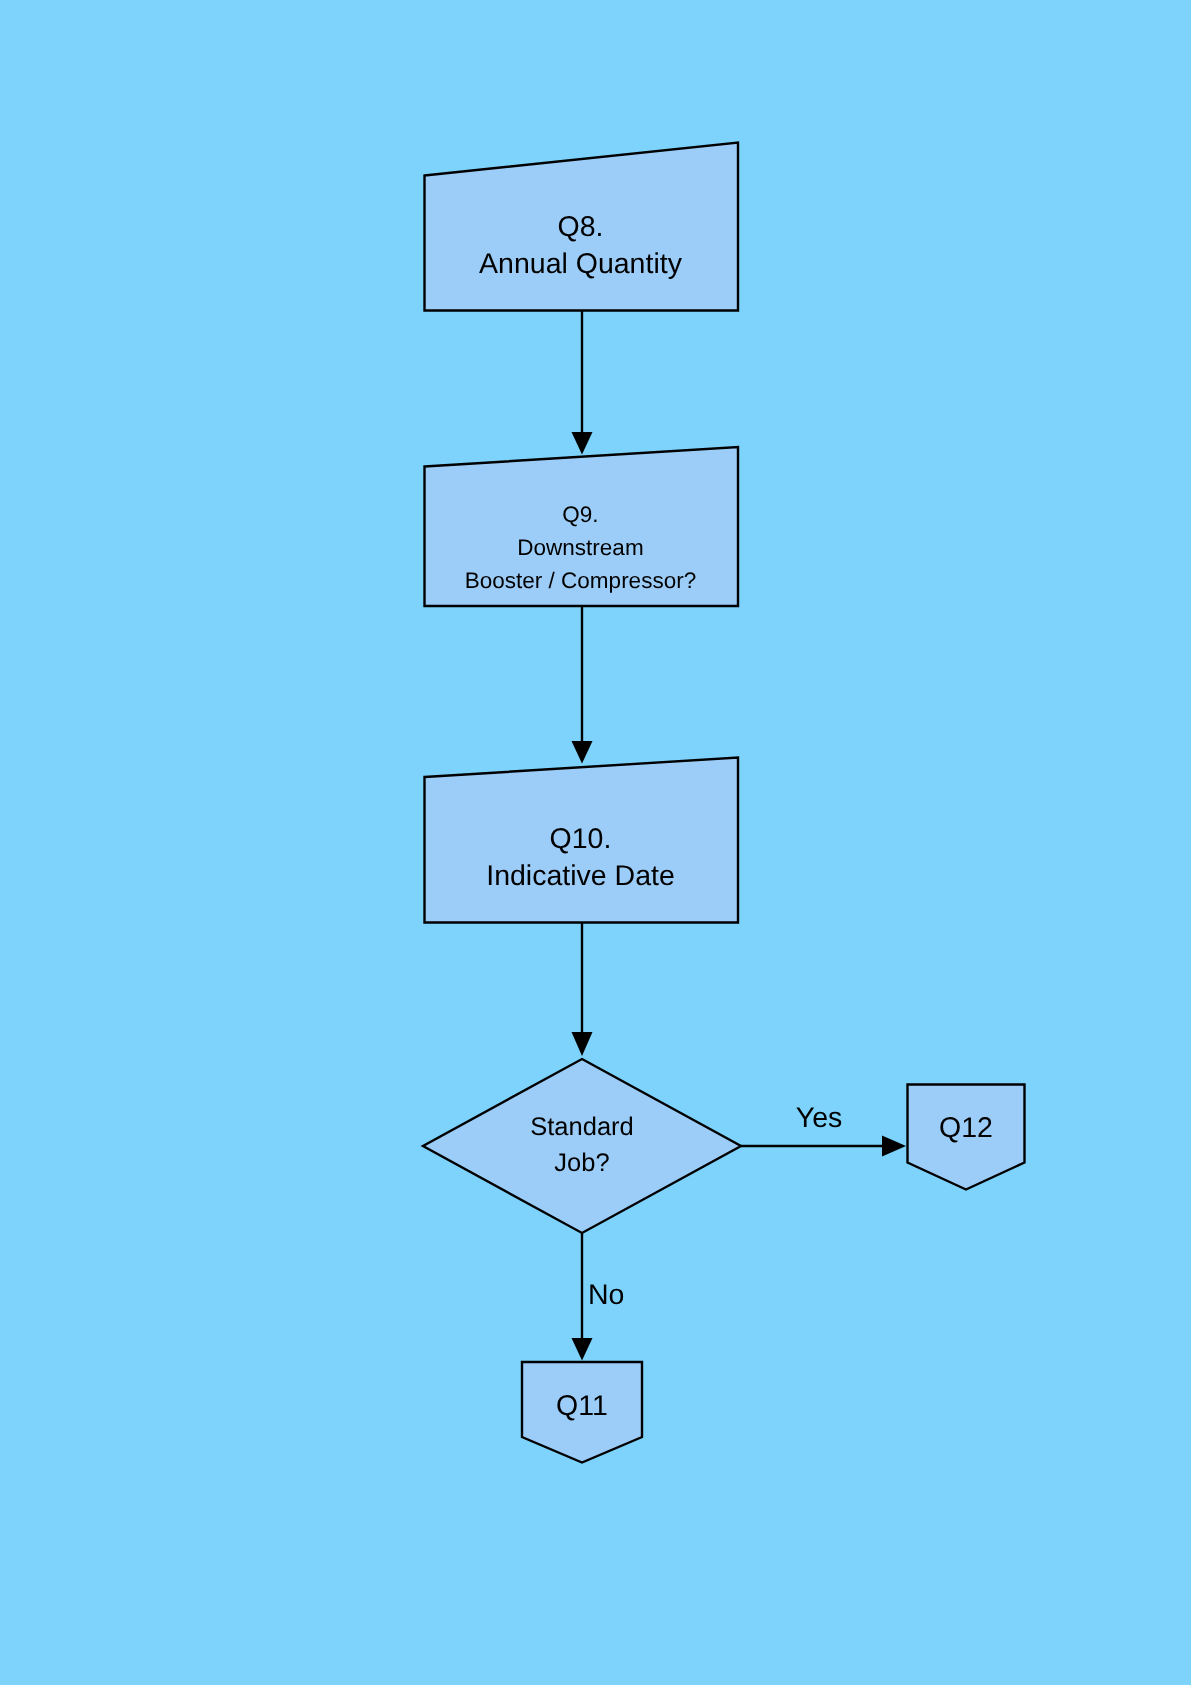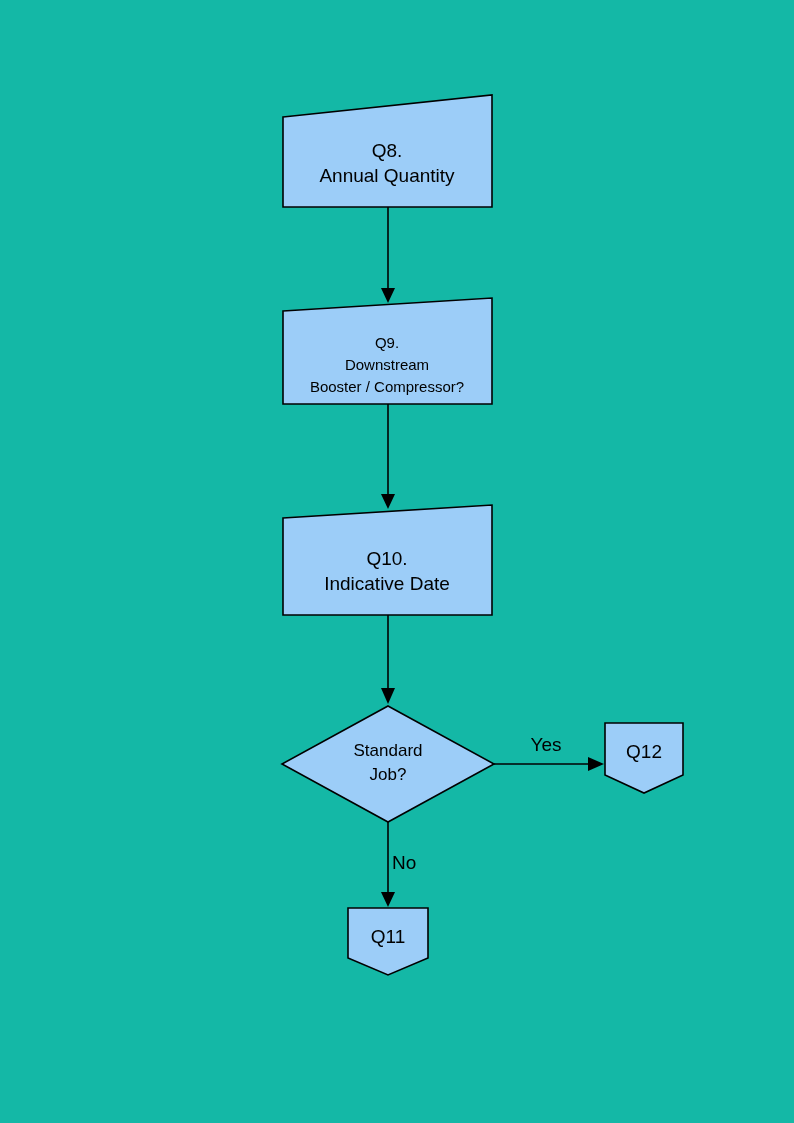--- a/index.html
+++ b/index.html
@@ -11,21 +11,21 @@
   body {
     width: 794px;
     height: 1123px;
     font-family: "Liberation Sans", sans-serif;
     overflow: hidden;
   }
   #flowchart-canvas {
     position: relative;
     width: 794px;
     height: 1123px;
-    background: #14b8a6;
+    background: #7dd3fc;
   }
   #flow-svg {
     position: absolute;
     top: 0;
     left: 0;
     width: 794px;
     height: 1123px;
   }
   .node-shape {
     fill: #9CCDF8;

